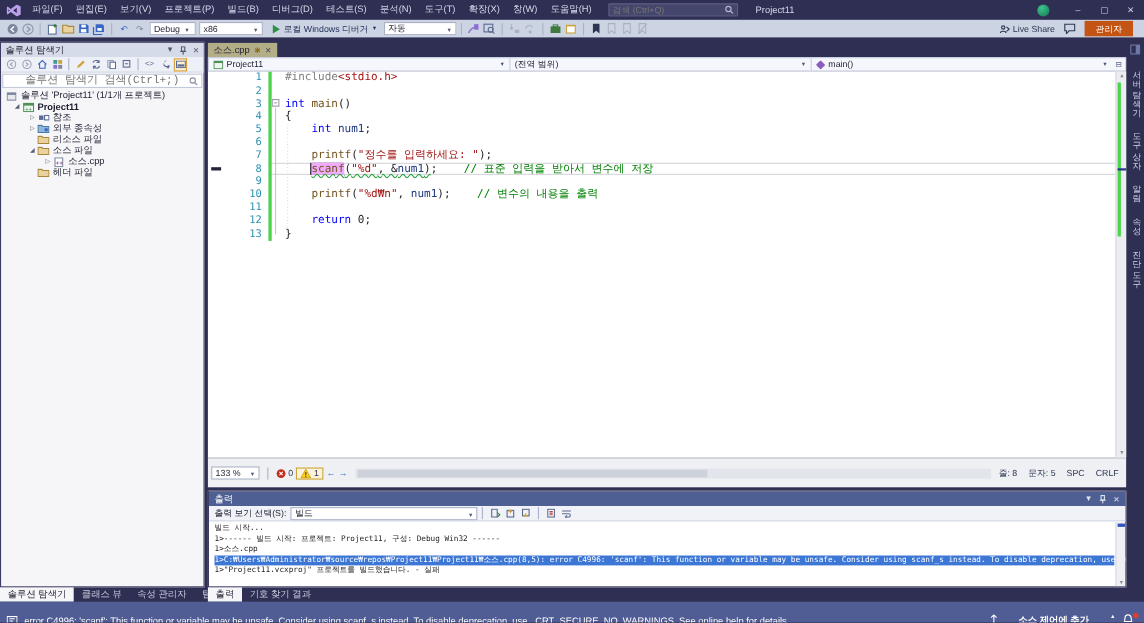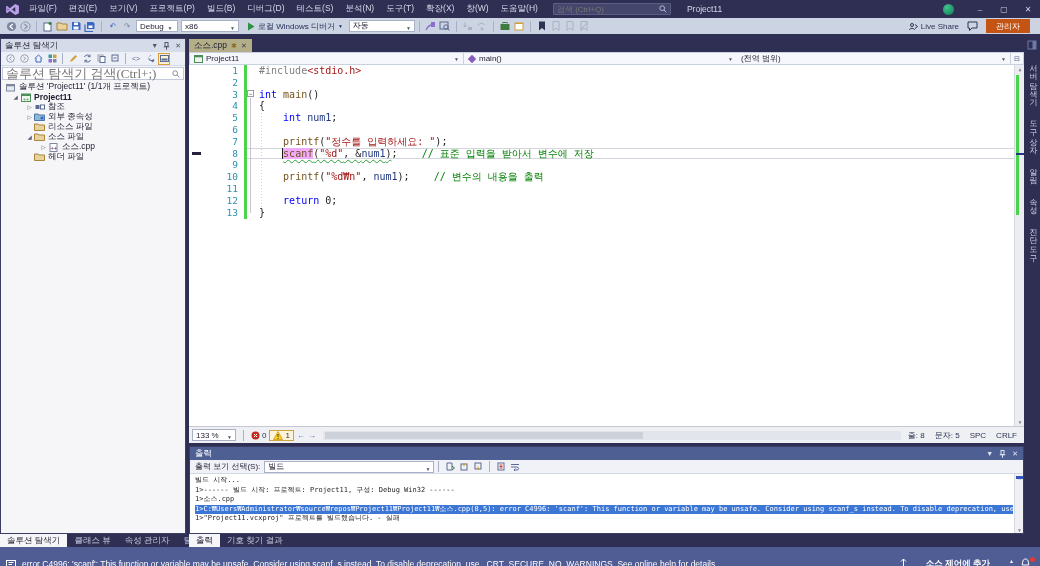--- a/index.html
+++ b/index.html
@@ -42,21 +42,21 @@
   .admin-badge { background:#c35413; color:#fff; padding:1.5px 10px; font-size:8px; white-space:nowrap; }
 
   
   .se { position:absolute; left:0; top:38px; width:186px; height:496px; background:#f6f6f9; border:1px solid #3c3d63; display:flex; flex-direction:column; }
   .se-head { height:13px; background:#d6dbe9; display:flex; align-items:center; padding:0 4px; font-size:8.5px; color:#1e1e30; flex:none; }
   .se-head .hicons { margin-left:auto; display:flex; gap:5px; align-items:center; color:#51586e; font-size:7px; }
   .se-tools { height:14px; background:#eef0f7; border-bottom:1px solid #d4d9e6; display:flex; align-items:center; padding:0 3px; gap:2px; flex:none; }
   .se-tools .ticon { width:12px; }
   .se-tools .boxed { border:1px solid #d89e3c; background:#fdf0d5; }
   .se-search { height:13px; margin:1px 1px 2px 1px; background:#fff; border:1px solid #c3c9da; display:flex; align-items:center; padding:0 3px; flex:none; }
-  .se-search input { flex:1; min-width:0; border:none; outline:none; background:transparent; font-size:13px; color:#8a8fa3; font-family:Liberation Serif, serif; }
+  .se-search input { flex:1; min-width:0; border:none; outline:none; background:transparent; font-size:10px; color:#8a8fa3; font-family:Liberation Mono, monospace;margin-left:17px; }
   .tree { flex:1; overflow:hidden; font-size:8.5px; color:#1e1e30; }
   .trow { height:10px; display:flex; align-items:center; white-space:nowrap; }
   .trow .exp { width:9px; font-size:5.5px; color:#5b5f75; text-align:center; flex:none; }
   .trow .nico { width:11px; height:9px; margin-right:3px; flex:none; display:inline-flex; align-items:center; justify-content:center; }
   .bold { font-weight:bold; }
 
   
   .editor { position:absolute; left:189px; top:38px; width:835px; height:405px; display:flex; flex-direction:column; }
   .tabstrip { height:14px; display:flex; align-items:flex-end; flex:none; }
   .doc-tab { height:13px; background:#b3ae88; color:#1e1e30; display:flex; align-items:center; gap:4px;
@@ -80,21 +80,21 @@
   .curline { position:absolute; left:55px; right:10px; top:82.6px; height:11.8px; border-top:1px solid #d4d6dd; border-bottom:1px solid #d4d6dd; z-index:0; }
   .bookmark { position:absolute; left:3px; top:87px; width:9px; height:3px; background:#23233c; z-index:3; }
   .outline-box { position:absolute; left:58px; top:25px; width:7px; height:7px; border:1px solid #9a9aa8; background:#fff;
                  z-index:3; font-size:6px; line-height:5px; text-align:center; color:#555; }
   .outline-line { position:absolute; left:61px; top:33px; width:1px; height:115px; background:#c5c5cf; z-index:1; }
   .indent-guide { position:absolute; left:72px; top:48px; width:1px; height:94px; background-image:linear-gradient(#d0d0da 1px, transparent 1px); background-size:1px 3px; z-index:1; }
   .vscroll { position:absolute; right:0; top:0; bottom:0; width:10px; background:#ecedf1; border-left:1px solid #d8dae2; z-index:4; }
   .vscroll .arr { position:absolute; left:0; width:10px; text-align:center; font-size:5px; color:#8a8a99; }
   .vscroll .green { position:absolute; left:1px; top:10px; width:3px; height:140px; background:#4cd34c; }
   .vscroll .caretmark { position:absolute; left:1px; top:88px; width:8px; height:2px; background:#26338c; }
-  .ed-bottom { height:17px; background:#eef0f4; border-top:1px solid #c5c8d4; display:flex; align-items:center;
+  .ed-bottom { height:27px; background:#eef0f4; border-top:1px solid #c5c8d4; display:flex; align-items:center;
                font-size:8px; color:#2c3552; padding:0 3px; gap:3px; flex:none; }
   .zoom-dd { width:44px; }
   .err-item { display:flex; align-items:center; gap:2px; }
   .warn-box { display:flex; align-items:center; gap:2px; background:#fdf3d8; border:1px solid #caa53d; padding:0 3px; height:11px; }
   .nav-arr { color:#3b6cc4; font-size:8px; }
   .hscroll { flex:1; height:9px; background:#e3e5ec; margin:0 4px; position:relative; }
   .hscroll .thumb { position:absolute; left:2px; top:1px; height:7px; width:55%; background:#cdd1da; }
   .ed-stats { display:flex; align-items:center; gap:10px; padding-right:4px; white-space:nowrap; }
 
   
@@ -485,29 +485,29 @@
     </div>
     <div class="navbar">
       <div class="nav-sec">
         <svg width="9" height="8" viewBox="0 0 9 8">
             <rect x="0.5" y="0.5" width="8" height="7" fill="#eef4ee" stroke="#4d8f57"></rect>
             <rect x="0.5" y="0.5" width="8" height="1.8" fill="#4d8f57"></rect>
           </svg>
         <span>Project11</span>
         <span class="car">▼</span>
       </div>
+      <div class="nav-sec">
+        <span>(전역 범위)</span>
+        <span class="car">▼</span>
+      </div>
       <div class="nav-sec" style="border-right:none;">
         <svg width="8" height="8" viewBox="0 0 8 8">
             <rect x="1" y="1" width="6" height="6" transform="rotate(45 4 4)" fill="#8a5cbe"></rect>
           </svg>
         <span>main()</span>
-        <span class="car">▼</span>
-      </div>
-      <div class="nav-sec">
-        <span>(전역 범위)</span>
         <span class="car">▼</span>
       </div>
       <div class="splitbtn">⊟</div>
     </div>
 
     <div class="code">
       <div class="curline"></div>
       <div class="changebar"></div>
       <div class="bookmark"></div>
       <div class="outline-box">−</div>

